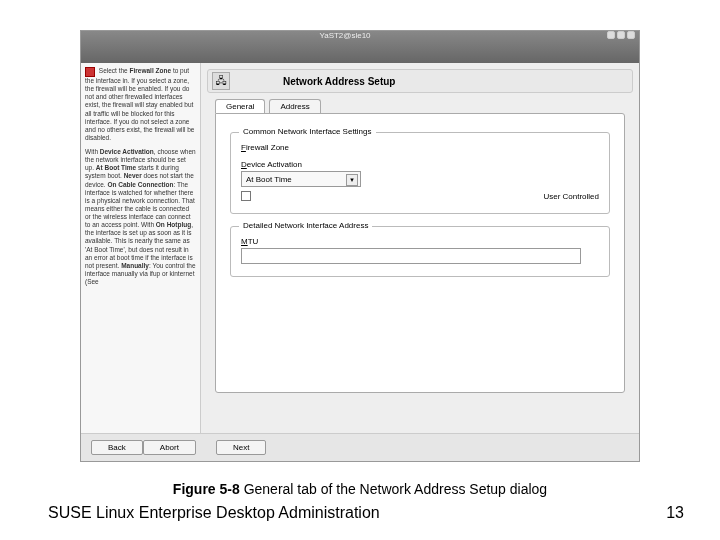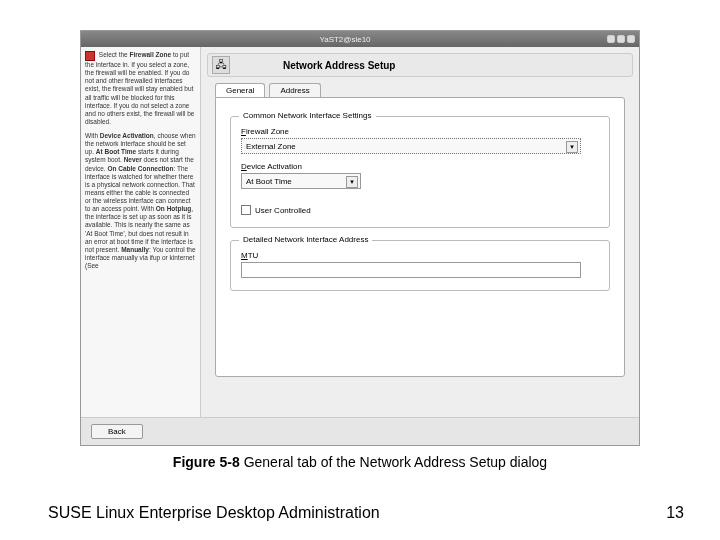--- a/index.html
+++ b/index.html
@@ -1,20 +1,20 @@
 <!DOCTYPE html>
 <html><head>
 <meta charset="utf-8">
 <style>
   * { box-sizing: border-box; margin: 0; padding: 0; }
   body { font-family: Arial, Helvetica, sans-serif; background: #fff; width: 720px; height: 540px; position: relative; }
   .page { width: 720px; height: 540px; position: relative; }
   .figure-wrap { padding: 30px 48px 0 48px; }
   .window { width: 560px; margin: 0 auto; border: 1px solid #999; background: #e6e6e6; }
-  .titlebar { height: 16px; background: linear-gradient(#888,#666); color: #eee; display: flex; align-items: center; font-size: 8px; padding: 0 4px; }
+  .titlebar { height: 32px; background: linear-gradient(#888,#666); color: #eee; display: flex; font-size: 8px; padding: 0 4px; }
   .titlebar .dot { width: 8px; height: 8px; border: 1px solid #ccc; border-radius: 2px; margin-left: 2px; background: #ddd; }
   .titlebar .ttext { flex: 1; text-align: center; }
   .content { display: flex; height: 370px; }
   .sidebar { width: 120px; background: #f7f7f7; border-right: 1px solid #ccc; padding: 4px; font-size: 6.5px; line-height: 1.25; color: #333; overflow: hidden; }
   .sidebar .sico { display:inline-block; width:10px; height:10px; background:#c33; border:1px solid #900; vertical-align:top; margin-right:2px;}
   .sidebar p { margin-bottom: 6px; }
   .sidebar b { font-weight: bold; }
   .main { flex: 1; background: #eee; position: relative; padding: 6px; }
   .panel-head { display:flex; align-items:center; gap:6px; background:#e9e9e9; border:1px solid #ccc; border-radius:3px; padding:2px 4px; margin-bottom:6px;}
   .panel-head .pico { width:18px; height:18px; background:#ddd; border:1px solid #aaa; display:flex; align-items:center; justify-content:center; font-size:10px;}
@@ -23,27 +23,27 @@
   .tab { border:1px solid #aaa; border-bottom:none; padding:2px 10px; background:#f4f4f4; border-radius:3px 3px 0 0;}
   .tab.active { background:#fff; }
   .tabbody { background:#fff; border:1px solid #aaa; margin:0 8px; height:280px; padding:18px 14px; border-radius:0 3px 3px 3px;}
   .group { border:1px solid #bbb; border-radius:3px; padding:8px 10px 12px 10px; font-size:8px; margin-bottom:12px; position:relative;}
   .group-title { position:absolute; top:-6px; left:8px; background:#fff; padding:0 4px; font-size:8px;}
   .field-label { font-size:8px; margin:2px 0 2px 0; display:block;}
   .field-label .ul { text-decoration: underline; }
   .select { display:flex; align-items:center; border:1px dotted #777; height:16px; width:340px; font-size:8px; padding:0 4px; background:#f8f8f8; position:relative;}
   .select .arrow { position:absolute; right:2px; top:2px; width:12px; height:12px; border:1px solid #999; background:#eee; display:flex; align-items:center; justify-content:center; font-size:7px;}
   .select2 { width:120px; border:1px solid #999;}
-  .checkbox-row { display:flex; align-items:center; gap:4px; font-size:8px; margin-top:16px;}
+  .checkbox-row { display:flex; align-items:center; gap:4px; font-size:8px; margin-top:4px;justify-content:space-between;}
   .checkbox-row .cb { width:10px; height:10px; border:1px solid #777; background:#fff;}
   .textinput { border:1px solid #999; height:16px; width:340px; background:#fff;}
   .footer { display:flex; padding:6px 10px; border-top:1px solid #ccc; background:#e6e6e6;}
   .footer .left, .footer .right { display:flex; gap:20px; }
   .btn { border:1px solid #999; background:#f4f4f4; font-size:8px; padding:2px 16px; border-radius:2px;}
-  .caption { text-align:center; font-size:14px; margin-top:8px;}
+  .caption { text-align:center; font-size:14px; margin-top:19px;}
   .caption b { font-weight:bold; }
   .bottomrow { position:absolute; bottom:18px; left:48px; right:36px; display:flex; justify-content:space-between; font-size:16px;}
 </style>
 </head>
 <body>
 
 <div class="page">
   <div class="figure-wrap">
     <div class="window">
 
@@ -75,24 +75,20 @@
             <div class="tab active">General</div>
             <div class="tab">Address</div>
           </div>
 
           <div class="tabbody">
 
             <div class="group">
               <span class="group-title">Common Network Interface Settings</span>
 
               <span class="field-label"><span class="ul">F</span><span>irewall Zone</span></span>
-              <div class="select">
-                <span>External Zone</span>
-                <span class="arrow">▾</span>
-              </div>
 
               <span class="field-label" style="margin-top:8px;"><span class="ul">D</span><span>evice Activation</span></span>
               <div class="select select2">
                 <span>At Boot Time</span>
                 <span class="arrow">▾</span>
               </div>
 
               <div class="checkbox-row">
                 <span class="cb"></span>
                 <span><span class="ul">U</span><span>ser Controlled</span></span>
@@ -106,20 +102,24 @@
             </div>
 
           </div>
         </div>
       </div>
 
       <div class="footer">
         <div class="left">
           <span class="btn">Back</span>
         </div>
+        <div class="right">
+          <span class="btn">Abort</span>
+          <span class="btn">Next</span>
+        </div>
       </div>
 
     </div>
 
     <div class="caption">
       <b>Figure 5-8</b><span> General tab of the Network Address Setup dialog</span>
     </div>
   </div>
 
   <div class="bottomrow">

